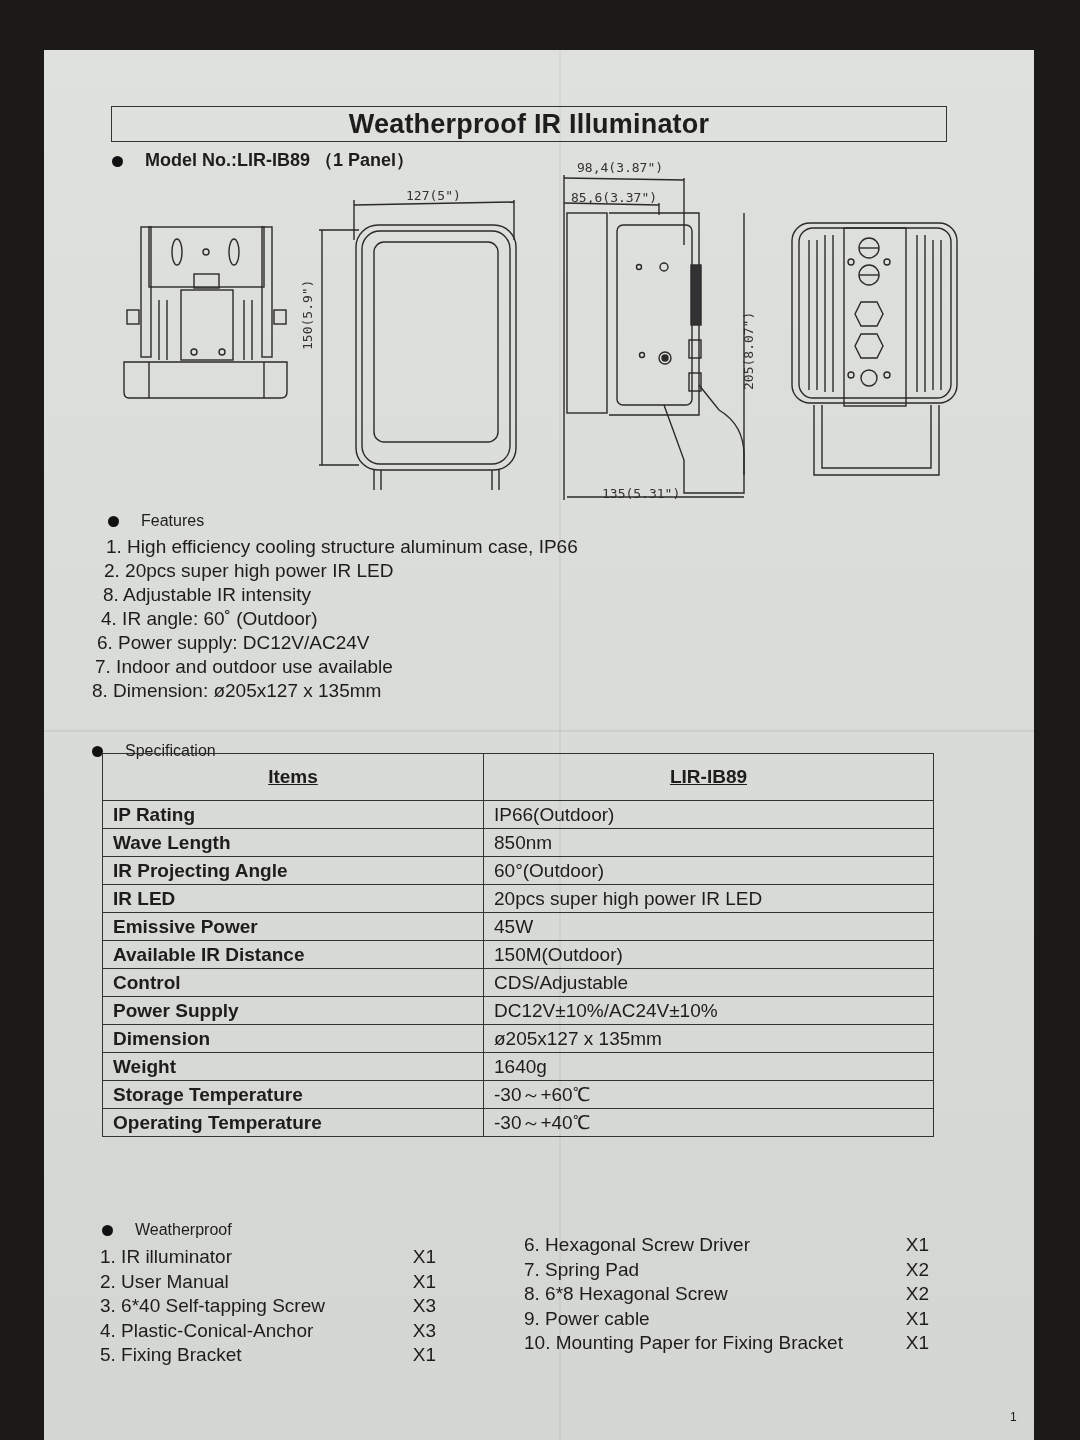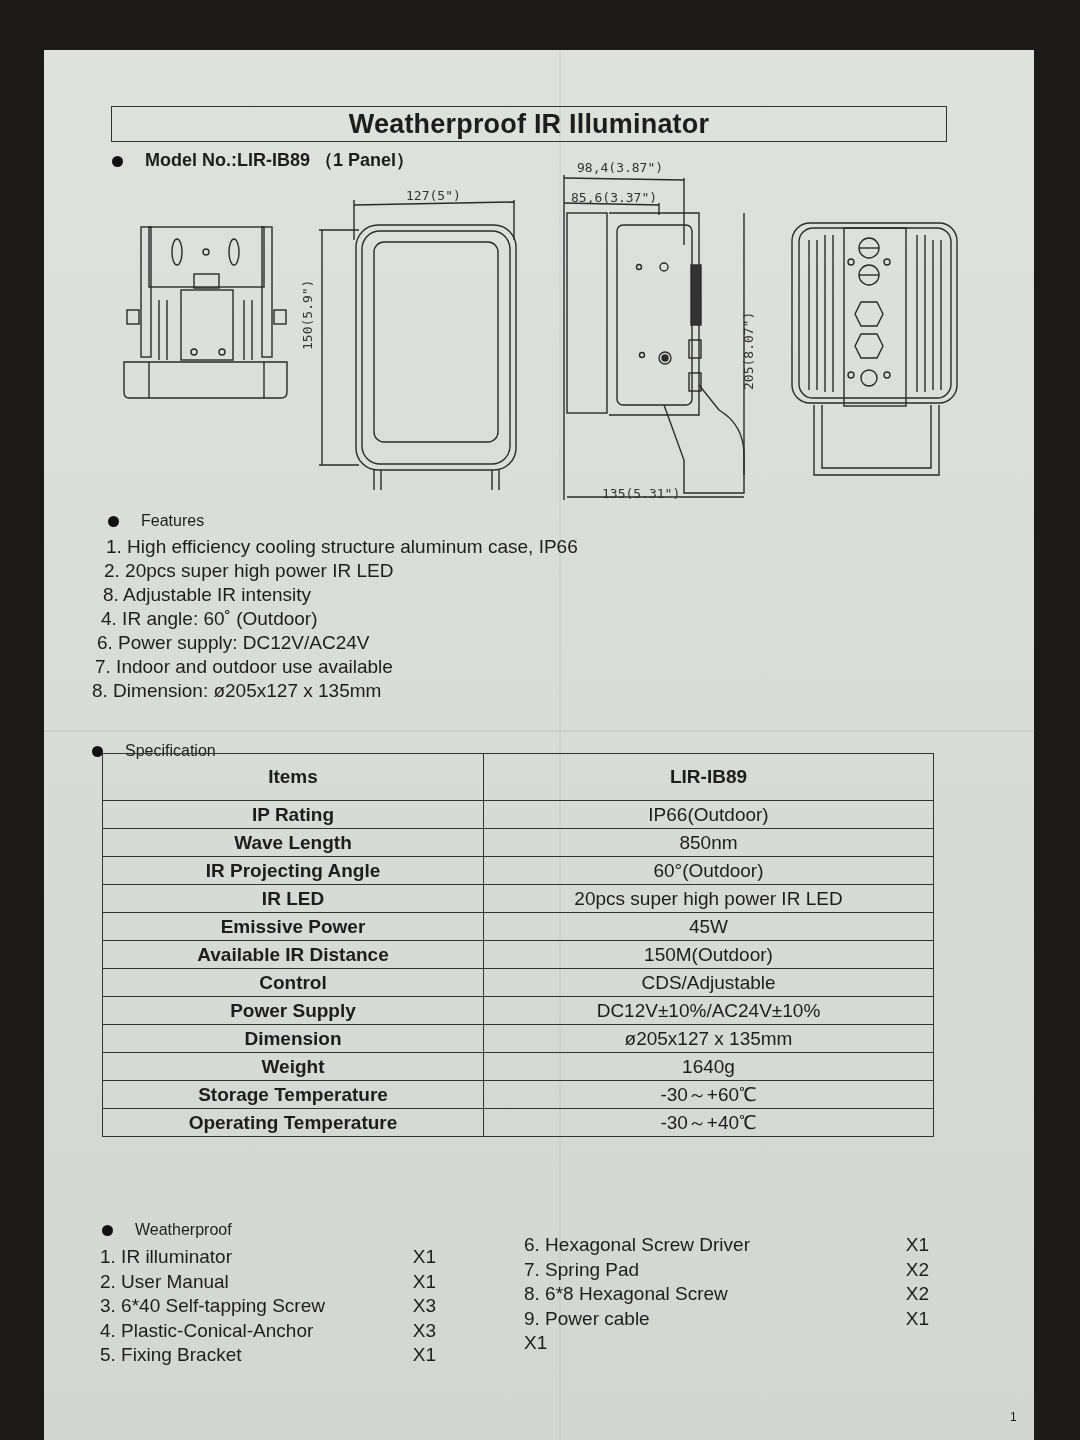--- a/index.html
+++ b/index.html
@@ -12,22 +12,22 @@
   .abs{position:absolute;}
   .title-box{position:absolute;left:67px;top:56px;width:834px;height:34px;border:1.5px solid #333;}
   .title{position:absolute;left:0;right:0;top:2px;text-align:center;font-size:27px;font-weight:bold;letter-spacing:0.2px;}
   .bullet{display:inline-block;width:11px;height:11px;border-radius:50%;background:#111;vertical-align:middle;margin-right:22px;}
   .model{left:68px;top:98px;font-size:18px;font-weight:bold;}
   .dim{font-family:"DejaVu Sans Mono",monospace;font-size:13px;color:#333;}
   .section-h{font-size:16px;font-weight:normal;}
   .feat-list{left:60px;top:475px;font-size:19px;line-height:24px;}
   .feat-list div{white-space:nowrap;}
   table.spec{position:absolute;left:58px;top:703px;width:832px;border-collapse:collapse;font-size:19px;}
-  table.spec td, table.spec th{border:1.5px solid #333;padding:0 10px;height:27px;text-align:center;}
-  table.spec th{height:46px;font-weight:bold;text-align:center;}
+  table.spec td, table.spec th{border:1.5px solid #333;padding:0 10px;height:27px;text-align:left;}
+  table.spec th{height:46px;font-weight:bold;text-align:center;text-decoration:underline;}
   table.spec td.k{font-weight:bold;width:360px;}
   .acc-col{position:absolute;font-size:19px;line-height:24.5px;}
   .acc-row{display:flex;justify-content:space-between;}
   .page-num{left:966px;top:1360px;font-size:12px;}
 </style>
 </head>
 <body>
 
 <div class="paper">
   <div class="fold-v"></div>
@@ -249,18 +249,19 @@
       </div>
     <div class="acc-row">
         <span>8. 6*8 Hexagonal Screw</span>
         <span>X2</span>
       </div>
     <div class="acc-row">
         <span>9. Power cable</span>
         <span>X1</span>
       </div>
     <div class="acc-row">
+        <span>10. Mounting Paper for Fixing Bracket</span>
         <span>X1</span>
       </div>
   </div>
 
   <div class="abs page-num">1</div>
 </div>
 
 </body></html>

